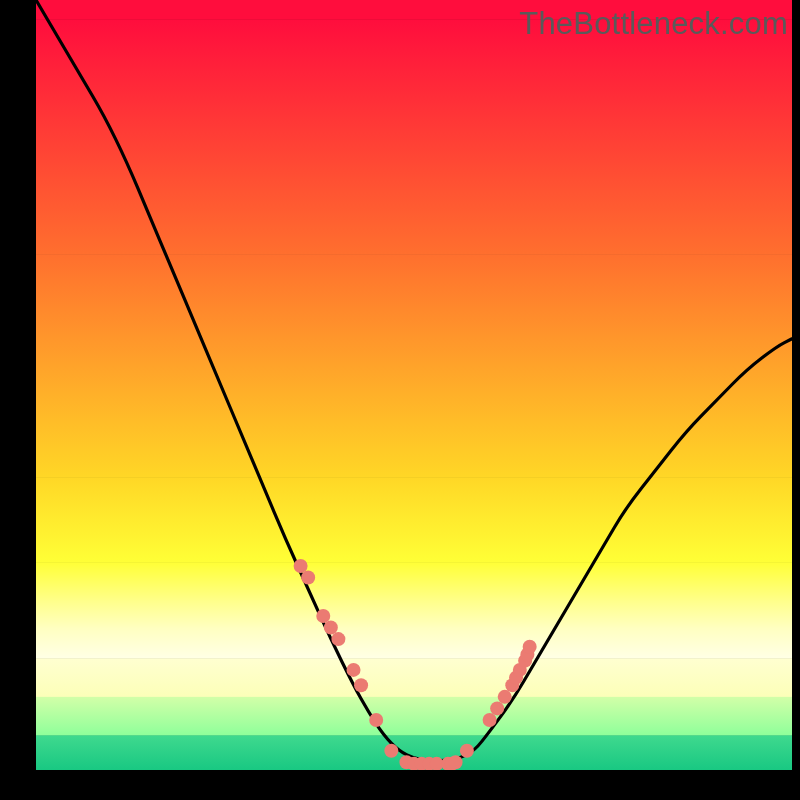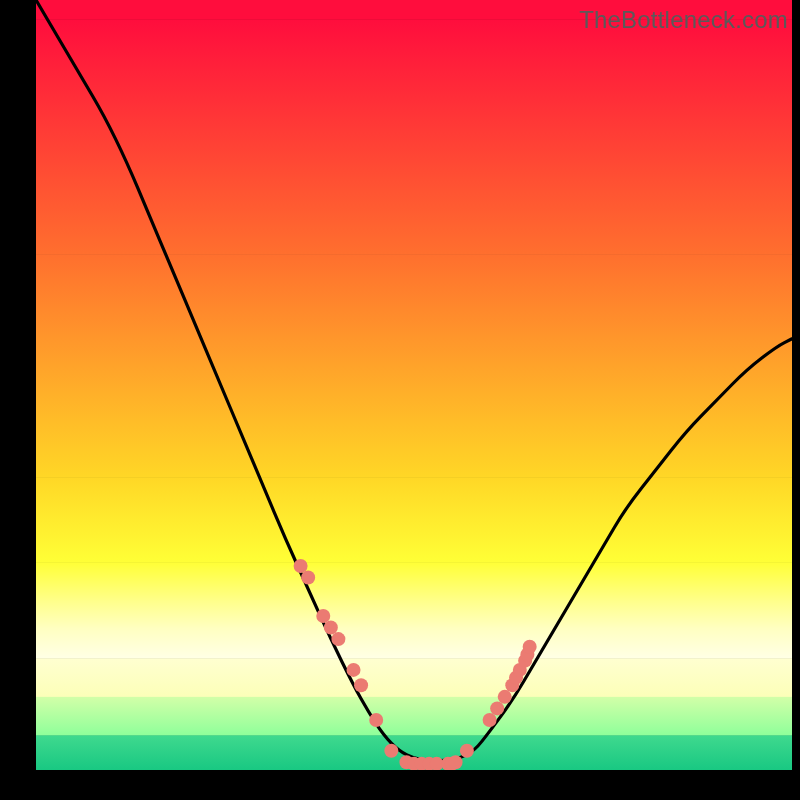--- a/index.html
+++ b/index.html
@@ -14,21 +14,21 @@
     width: 800px;
     height: 800px;
     position: relative;
     background: #000;
   }
   .watermark {
     position: absolute;
     top: 6px;
     right: 12px;
     font-family: Arial, Helvetica, sans-serif;
-    font-size: 24px;
+    font-size: 31px;
     font-weight: 500;
     color: #5a5a5a;
     letter-spacing: 0.2px;
     z-index: 10;
   }
   svg {
     display: block;
   }
 </style>
 </head>

